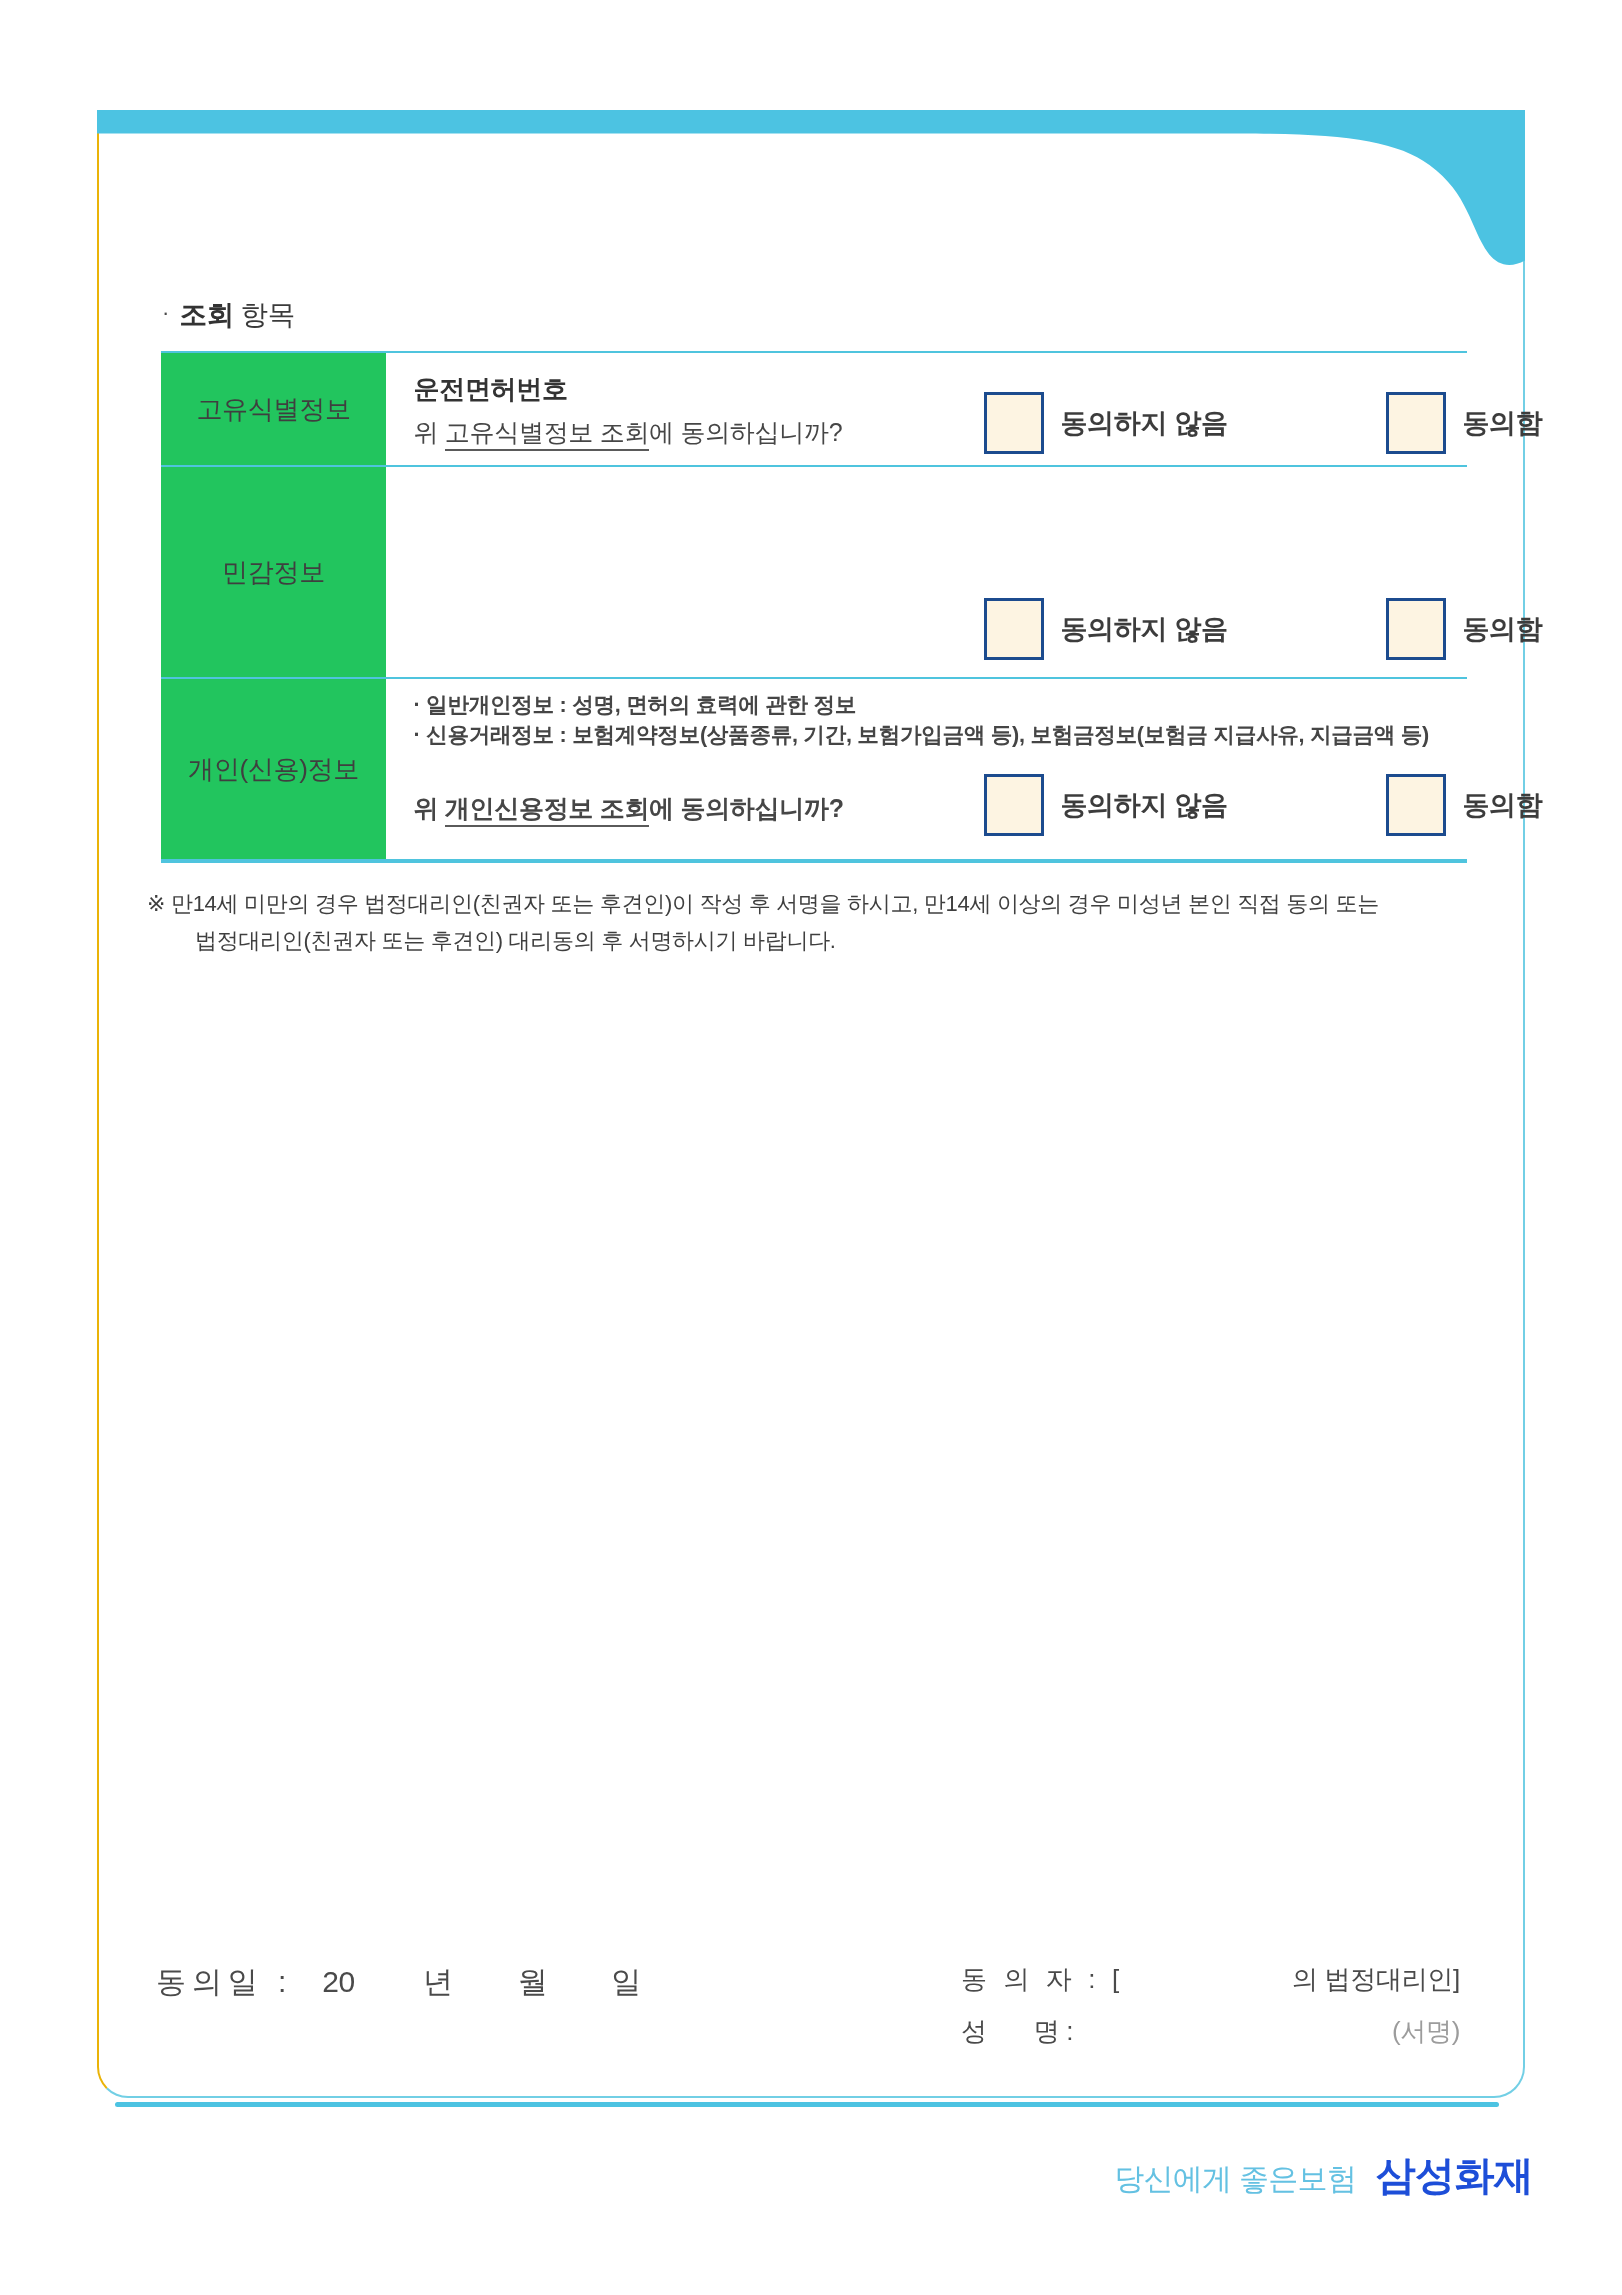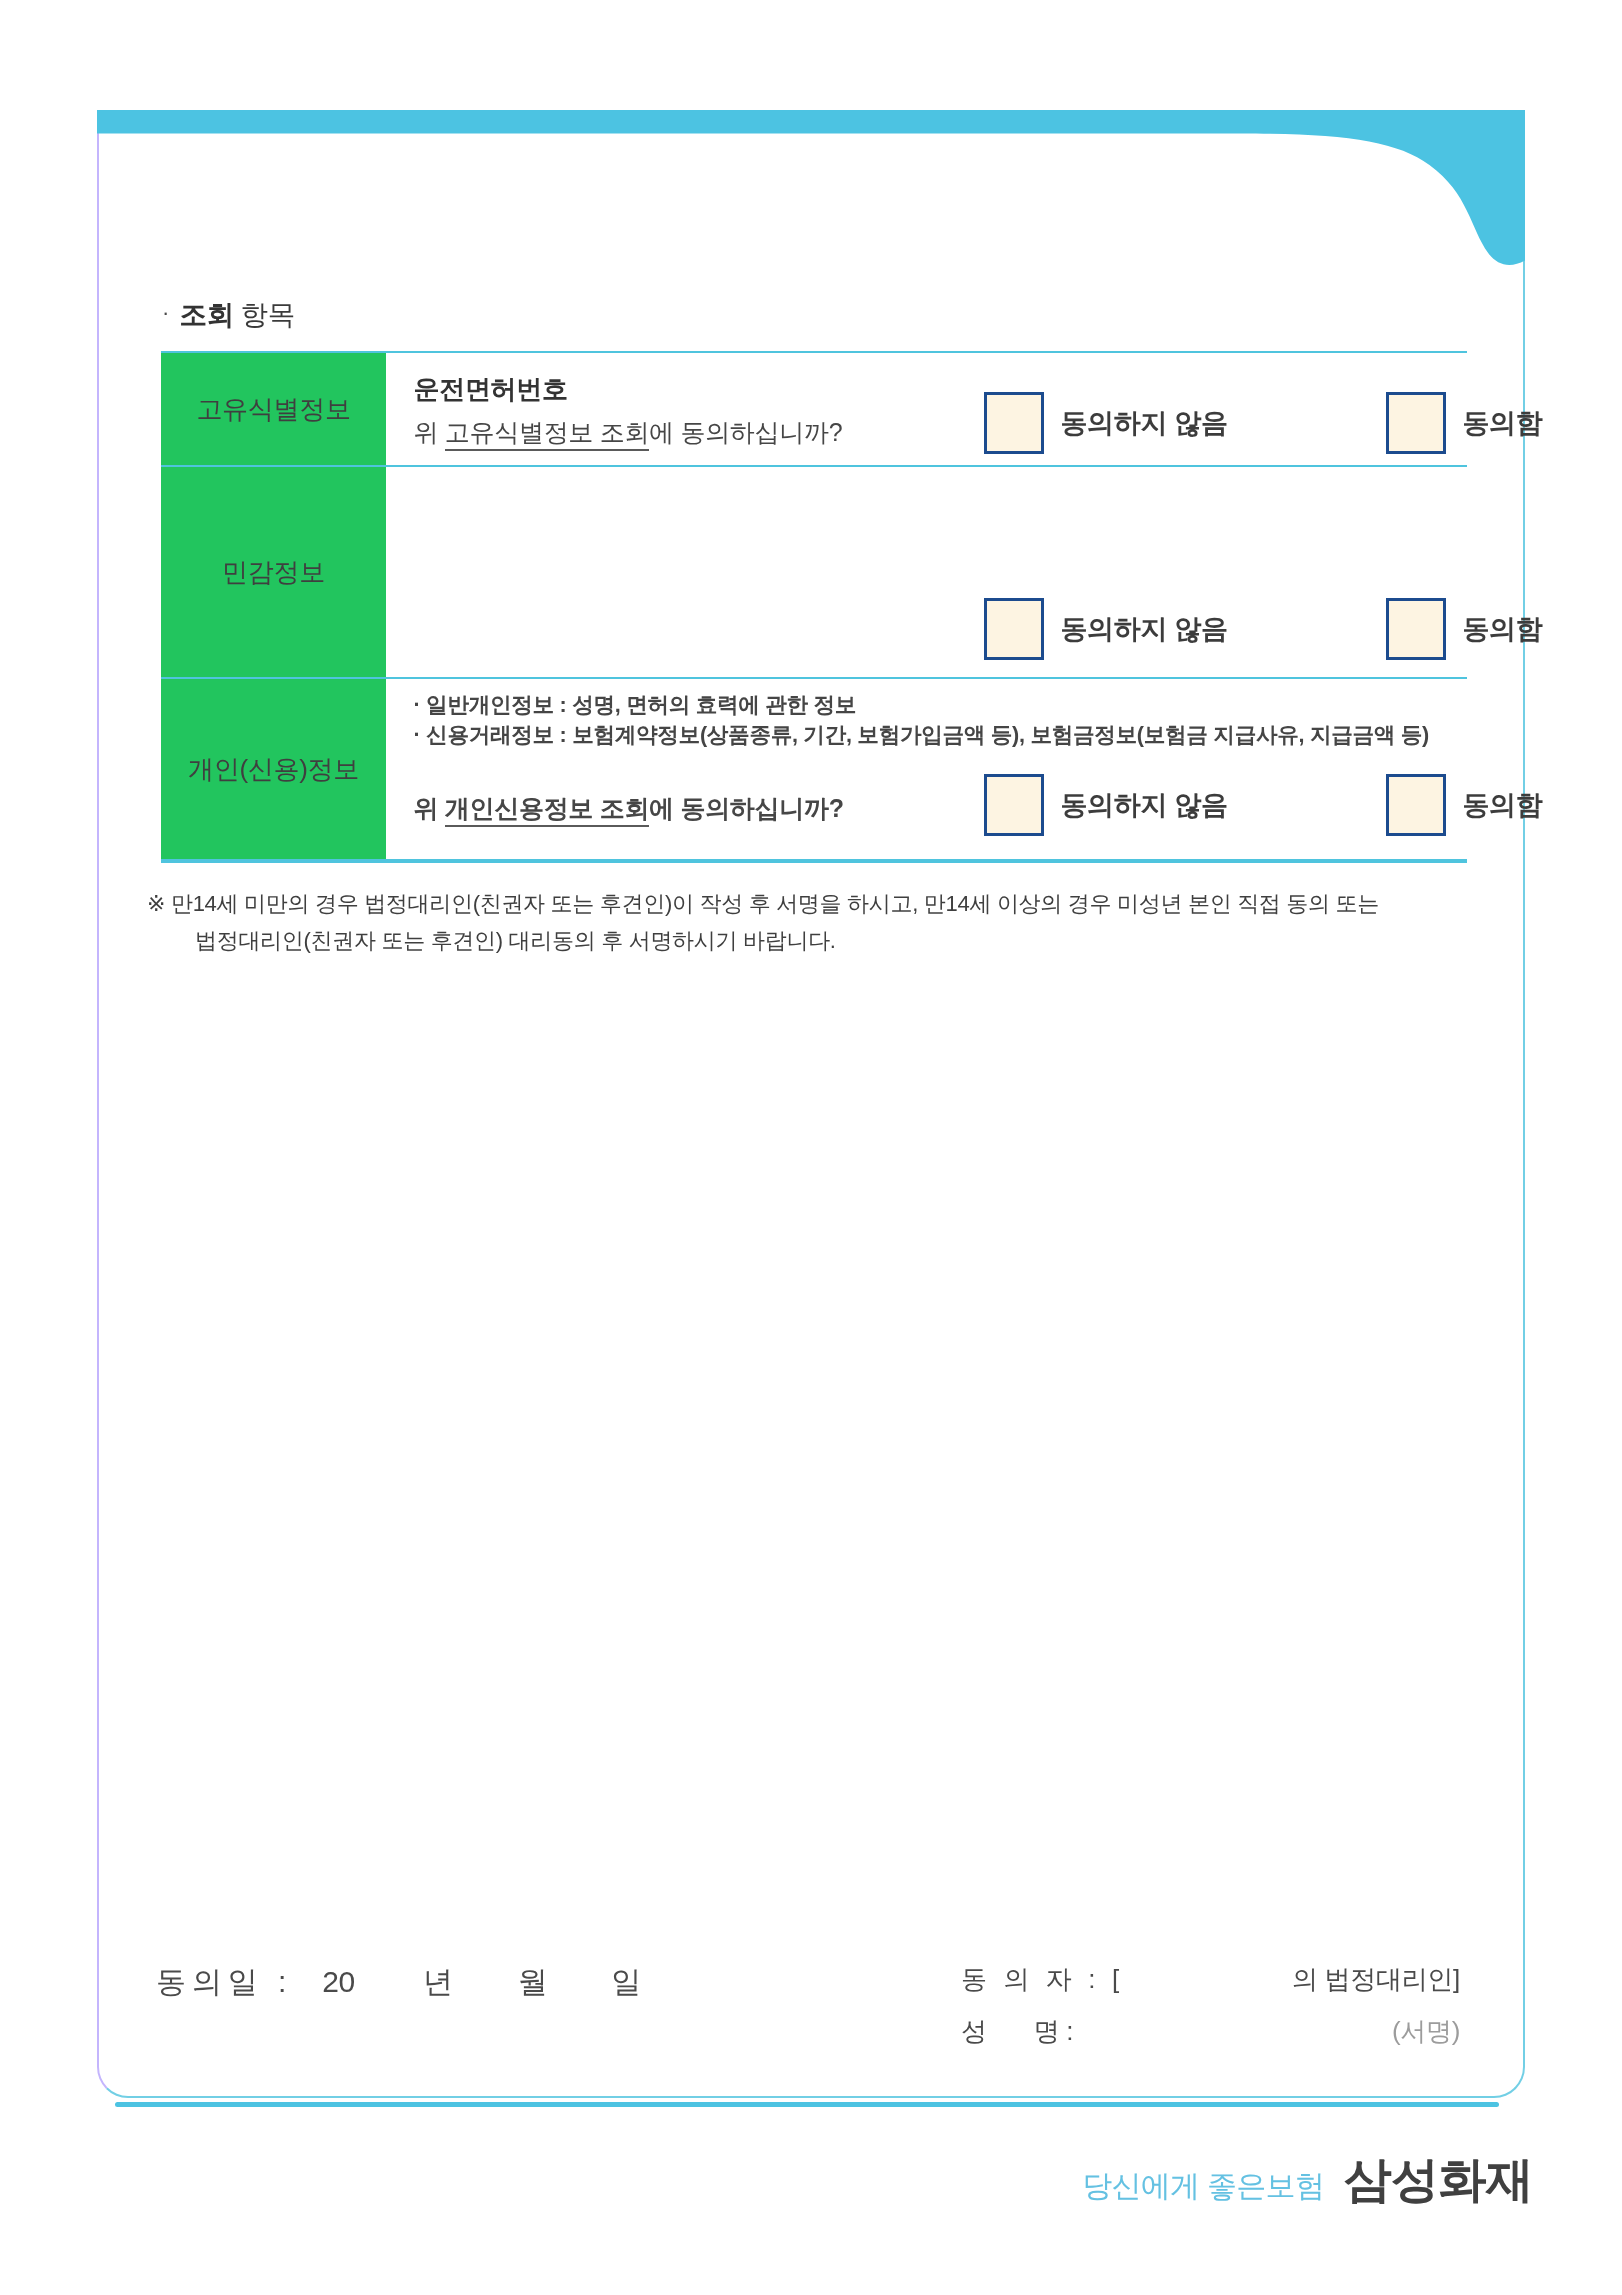--- a/index.html
+++ b/index.html
@@ -8,21 +8,21 @@
     width:1622px; height:2295px; position:relative; overflow:hidden;
     font-family:"Liberation Sans","DejaVu Sans",sans-serif;
     color:#3e3e3e; letter-spacing:-0.3px;
   }
   .page { position:absolute; inset:0; background:#ffffff; }
 
   
   .card {
     position:absolute; left:97px; top:110px; width:1428px; height:1988px;
     background:#ffffff;
-    border-left:2px solid #c4b5fd; border-right:2px solid #72cfe5;
+    border-left:2px solid #eab308; border-right:2px solid #72cfe5;
     border-bottom:2px solid #72cfe5;
     border-radius:0 0 31px 31px;
   }
   .topbar-svg { position:absolute; left:-2px; top:0; width:1428px; height:157px; display:block; }
   .bottom-accent {
     position:absolute; left:115px; top:2102px; width:1384px; height:4.6px;
     background:#4cc3e2; border-radius:2.6px;
   }
 
   
@@ -102,21 +102,21 @@
   .footer-name .nb { margin-left:47px; }
   .footer-rep { position:absolute; right:63px; top:1852px; font-size:26px; color:#4a4a4a; white-space:nowrap; }
   .footer-sign { position:absolute; right:63px; top:1904px; font-size:26px; color:#9c9c9c; white-space:nowrap; }
 
   
   .logo {
     position:absolute; right:89px; top:2148px;
     display:flex; align-items:baseline; white-space:nowrap;
   }
   .logo .slogan { font-size:30px; font-weight:500; color:#64c1e2; letter-spacing:-0.7px; }
-  .logo .brand { font-size:48px; font-weight:800; color:#404040; margin-left:19.6px; letter-spacing:-0.7px; }
+  .logo .brand { font-size:40px; font-weight:800; color:#1d4ed8; margin-left:19.6px; letter-spacing:-0.7px; }
 </style>
 </head>
 <body>
 
 <div class="page">
 
   <div class="card">
 
     <svg class="topbar-svg" viewBox="0 0 2182 240" preserveAspectRatio="none" aria-hidden="true">
       <path d="M0,0 H2182 V230 C2160,242 2140,238 2126,219 C2098,180 2096,128 2036,84 C1984,46 1900,36 1745,36 L0,36 Z" fill="#4cc3e2"></path>

